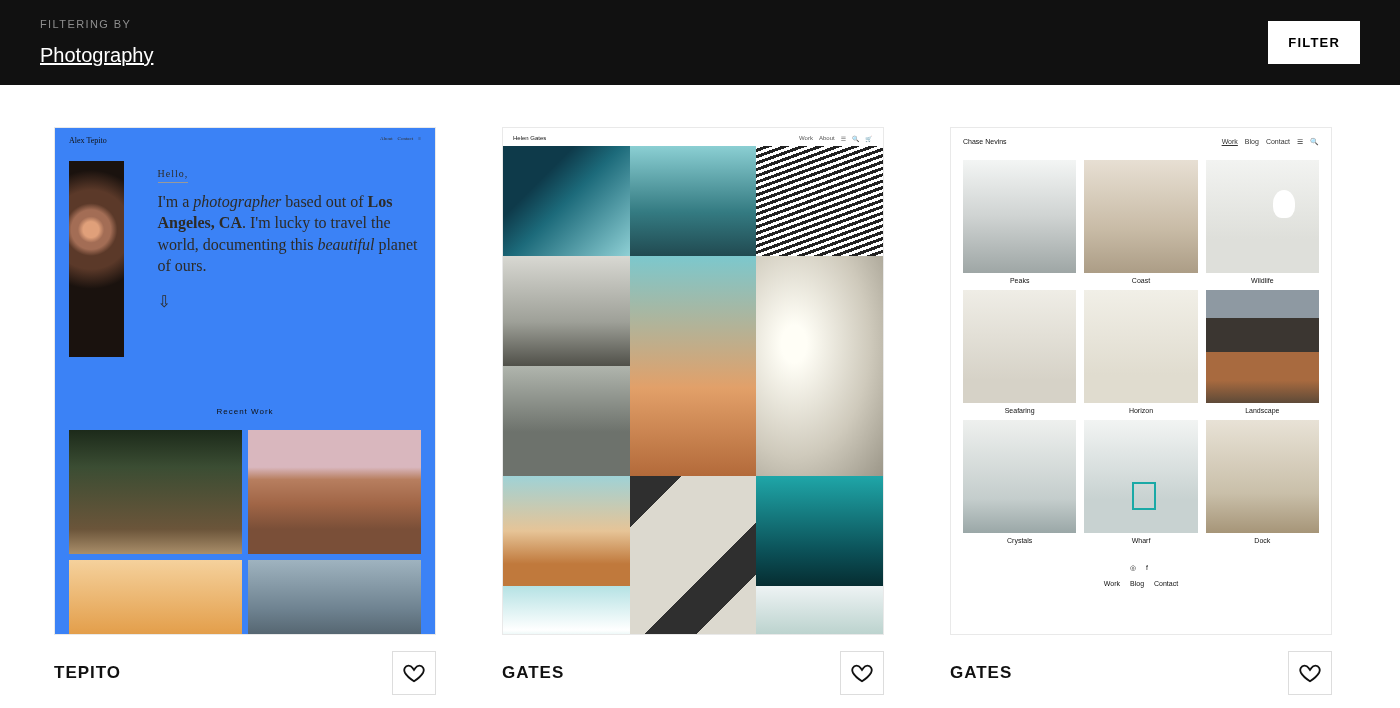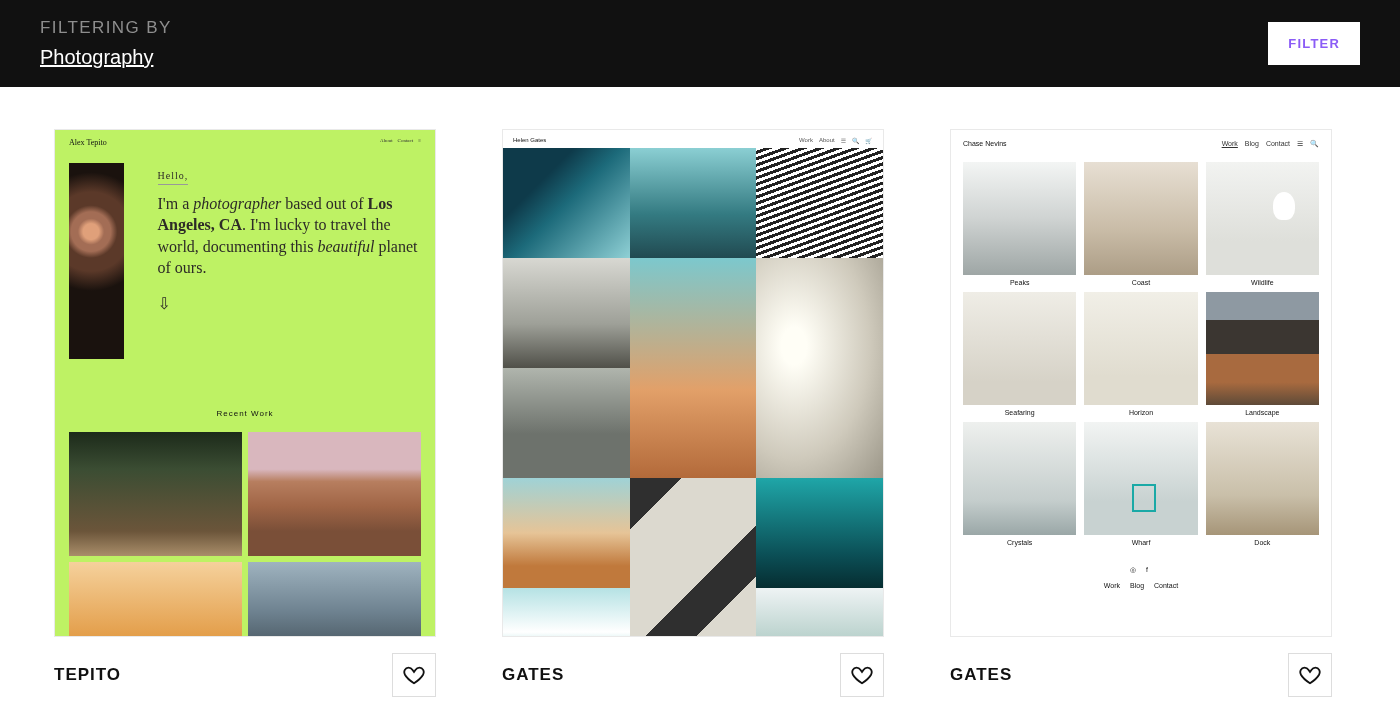--- a/index.html
+++ b/index.html
@@ -1,31 +1,31 @@
 <!DOCTYPE html>
 <html><head>
 <meta charset="utf-8">
 <style>
   * { box-sizing: border-box; margin: 0; padding: 0; }
   body { font-family: -apple-system, BlinkMacSystemFont, "Segoe UI", Helvetica, Arial, sans-serif; background: #fff; color: #111; width: 1400px; }
   .header { background: #111; color: #fff; display: flex; justify-content: space-between; align-items: center; padding: 18px 40px; }
-  .header .left .filtering { font-size: 17px; letter-spacing: 1.4px; color: #8e8e8e; text-transform: uppercase; margin-bottom: 8px; }
+  .header .left .filtering { font-size: 11px; letter-spacing: 1.4px; color: #8e8e8e; text-transform: uppercase; margin-bottom: 14px; }
   .header .left .category { font-size: 20px; font-weight: 500; text-decoration: underline; }
-  .filter-btn { background: #fff; color: #8b5cf6; border: none; font-size: 13px; font-weight: 600; letter-spacing: 1.2px; padding: 14px 20px; cursor: pointer; }
+  .filter-btn { background: #fff; color: #000000; border: none; font-size: 13px; font-weight: 600; letter-spacing: 1.2px; padding: 14px 20px; cursor: pointer; }
 
   .grid { display: flex; gap: 66px; padding: 42px 54px 30px 54px; }
   .card { width: 382px; display: flex; flex-direction: column; }
   .preview { border: 1px solid #e9e9e9; background: #fff; height: 508px; overflow: hidden; position: relative; font-size: 9px; }
   .caption-row { display: flex; justify-content: space-between; align-items: center; margin-top: 16px; }
   .caption { font-size: 17px; font-weight: 600; letter-spacing: 1px; }
   .heart { width: 44px; height: 44px; border: 1px solid #ddd; display: flex; align-items: center; justify-content: center; cursor: pointer; }
   .heart svg { width: 22px; height: 22px; stroke: #111; fill: none; stroke-width: 2; }
 
   
-  .tepito { background: #bef264; }
+  .tepito { background: #3b82f6; }
   .tp-top { display: flex; justify-content: space-between; padding: 8px 14px 6px 14px; font-family: Georgia, serif; }
   .tp-brand { font-size: 8px; }
   .tp-nav { font-size: 5px; display: flex; gap: 5px; color: #333; }
   .tp-hero { display: flex; padding: 10px 14px 20px 14px; gap: 34px; }
   .tp-portrait { width: 163px; height: 196px; background: radial-gradient(circle at 40% 35%, #e0a07a 0 6%, #a36d55 10% 15%, #5b3929 20% 30%, #1a120e 45% 100%); }
   .tp-text { font-family: Georgia, "Times New Roman", serif; font-size: 16px; line-height: 1.35; color: #2d2b27; }
   .tp-hello { font-size: 10px; letter-spacing: 1px; border-bottom: 1px solid #999; display:inline-block; padding-bottom:1px; margin-bottom:8px;}
   .tp-text em { }
   .tp-arrow { margin-top: 14px; font-size: 16px;}
   .tp-recent { text-align: center; font-family: Liberation Sans, sans-serif; font-size: 8px; margin-top: 30px; letter-spacing:1px;}

